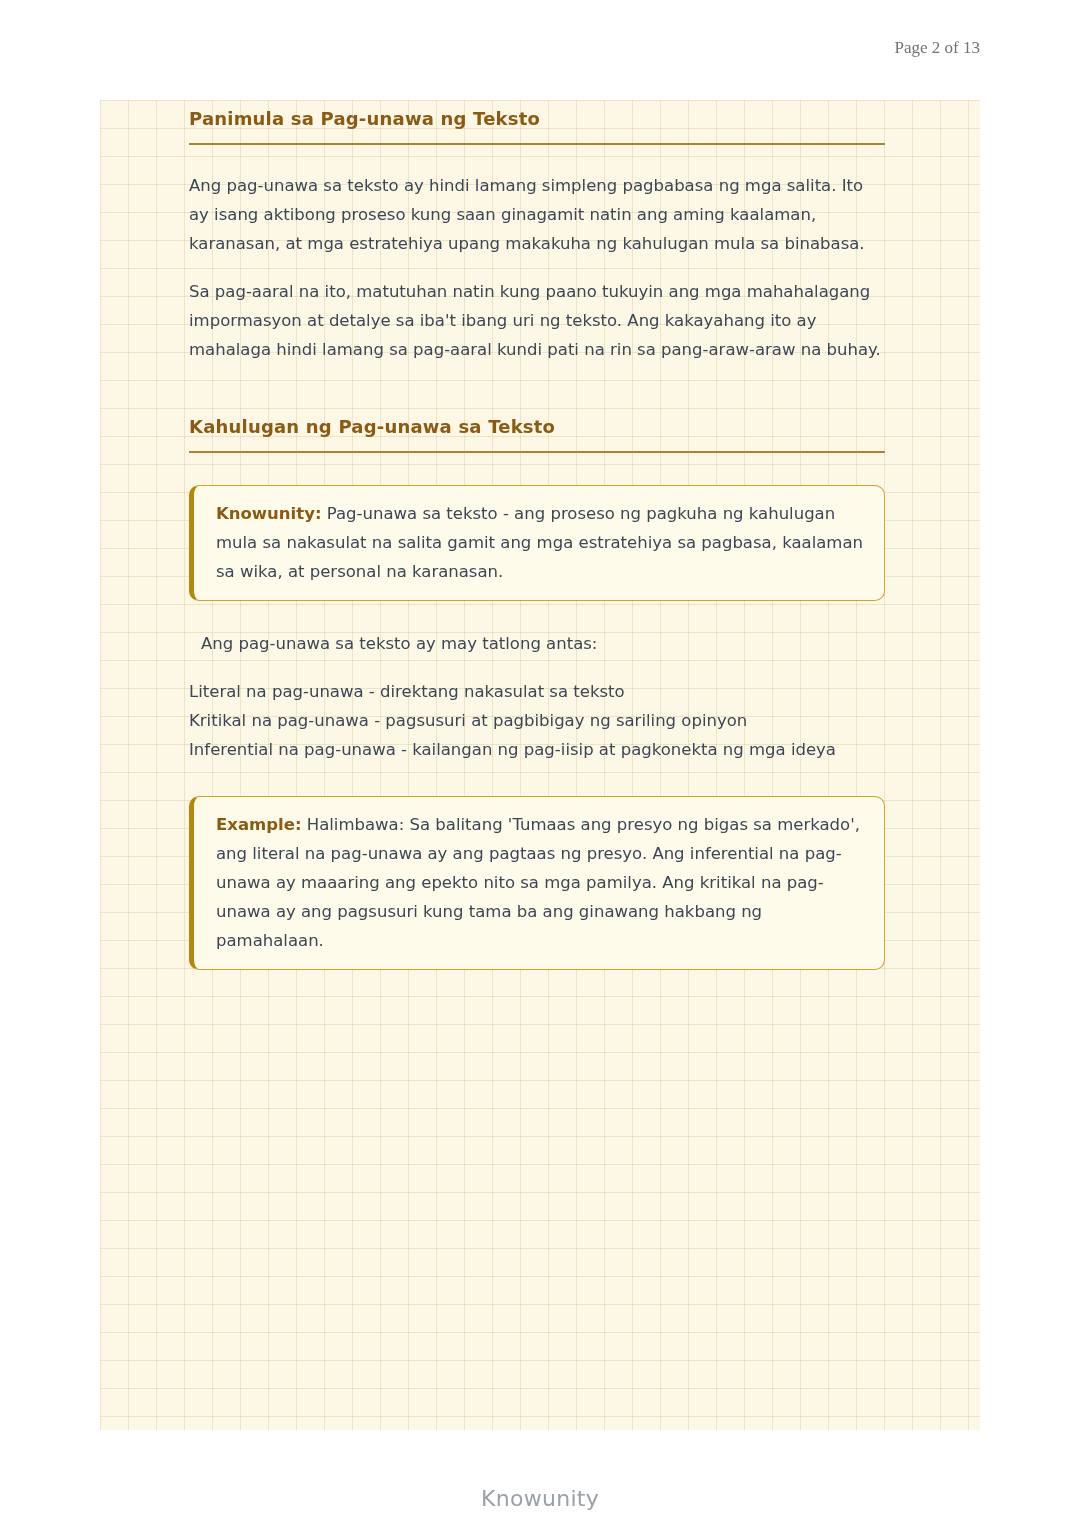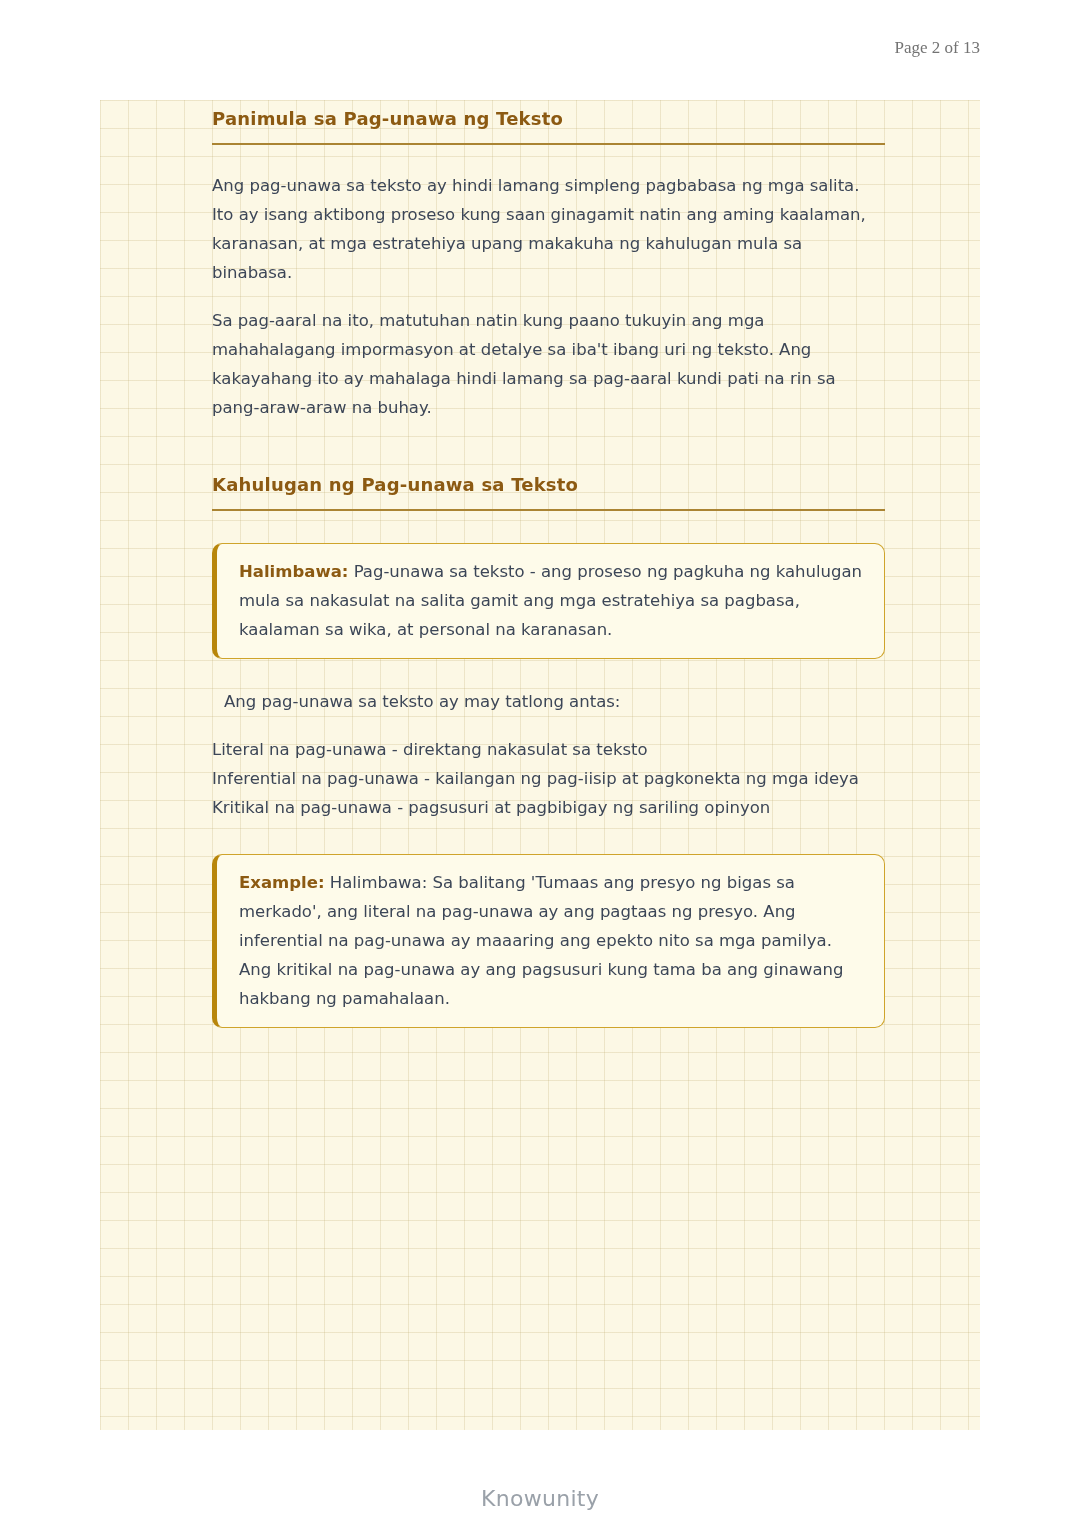--- a/index.html
+++ b/index.html
@@ -32,21 +32,21 @@
     height: 1330px;
     background-color: #fcf8e5;
     background-image:
       linear-gradient(to right, rgba(197,178,124,0.28) 1px, transparent 1px),
       linear-gradient(to bottom, rgba(197,178,124,0.28) 1px, transparent 1px);
     background-size: 28px 28px;
   }
 
   .content {
     position: relative;
-    padding: 2px 95px 0 112px;
+    padding: 2px 95px 0 89px;
     color: #3c4657;
     font-size: 16.5px;
     line-height: 29px;
   }
 
   .section-heading {
     font-size: 18px;
     font-weight: bold;
     color: #8c5a12;
     margin: 0 0 26px 0;
@@ -107,30 +107,30 @@
 
     <h2 class="section-heading">Panimula sa Pag-unawa ng Teksto</h2>
 
     <p class="body-para">Ang pag-unawa sa teksto ay hindi lamang simpleng pagbabasa ng mga salita. Ito ay isang aktibong proseso kung saan ginagamit natin ang aming kaalaman, karanasan, at mga estratehiya upang makakuha ng kahulugan mula sa binabasa.</p>
 
     <p class="body-para">Sa pag-aaral na ito, matutuhan natin kung paano tukuyin ang mga mahahalagang impormasyon at detalye sa iba't ibang uri ng teksto. Ang kakayahang ito ay mahalaga hindi lamang sa pag-aaral kundi pati na rin sa pang-araw-araw na buhay.</p>
 
     <h2 class="section-heading spaced">Kahulugan ng Pag-unawa sa Teksto</h2>
 
     <div class="callout">
-      <span class="box-label">Halimbawa:</span>
+      <span class="box-label">Knowunity:</span>
       <span>Pag-unawa sa teksto - ang proseso ng pagkuha ng kahulugan mula sa nakasulat na salita gamit ang mga estratehiya sa pagbasa, kaalaman sa wika, at personal na karanasan.</span>
     </div>
 
     <p class="levels-intro">Ang pag-unawa sa teksto ay may tatlong antas:</p>
 
     <div class="levels-list">
       <div class="level-line">Literal na pag-unawa - direktang nakasulat sa teksto</div>
+      <div class="level-line">Kritikal na pag-unawa - pagsusuri at pagbibigay ng sariling opinyon</div>
       <div class="level-line">Inferential na pag-unawa - kailangan ng pag-iisip at pagkonekta ng mga ideya</div>
-      <div class="level-line">Kritikal na pag-unawa - pagsusuri at pagbibigay ng sariling opinyon</div>
     </div>
 
     <div class="callout">
       <span class="box-label">Example:</span>
       <span>Halimbawa: Sa balitang 'Tumaas ang presyo ng bigas sa merkado', ang literal na pag-unawa ay ang pagtaas ng presyo. Ang inferential na pag-unawa ay maaaring ang epekto nito sa mga pamilya. Ang kritikal na pag-unawa ay ang pagsusuri kung tama ba ang ginawang hakbang ng pamahalaan.</span>
     </div>
 
   </div>
 </div>
 

